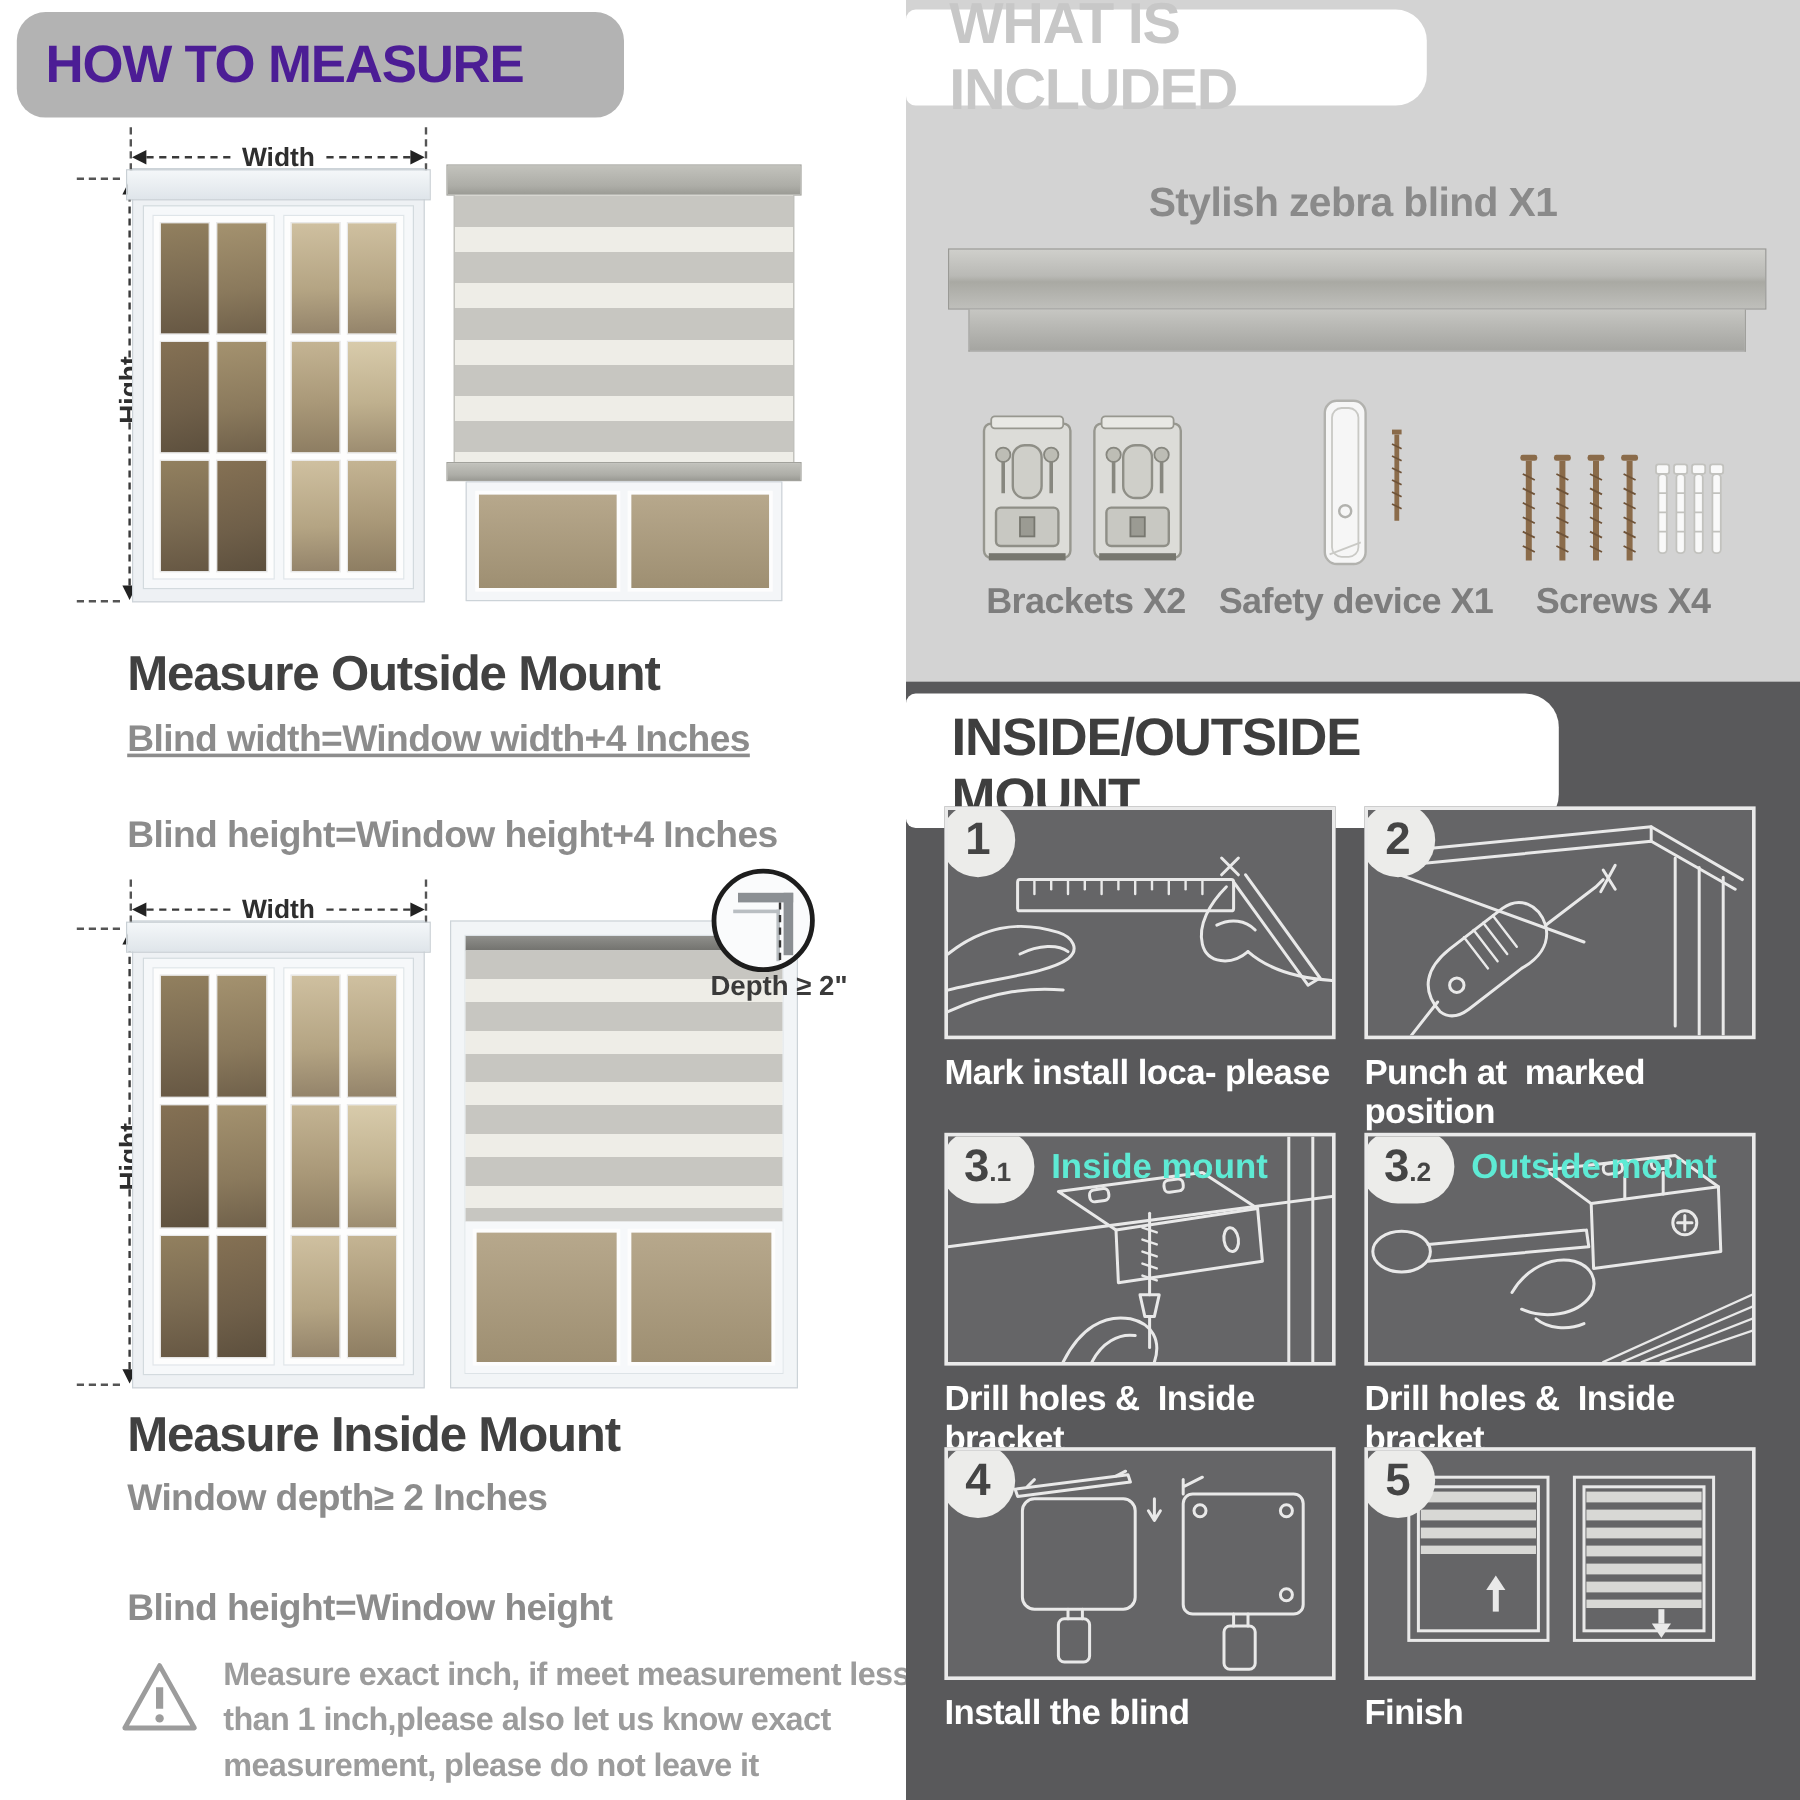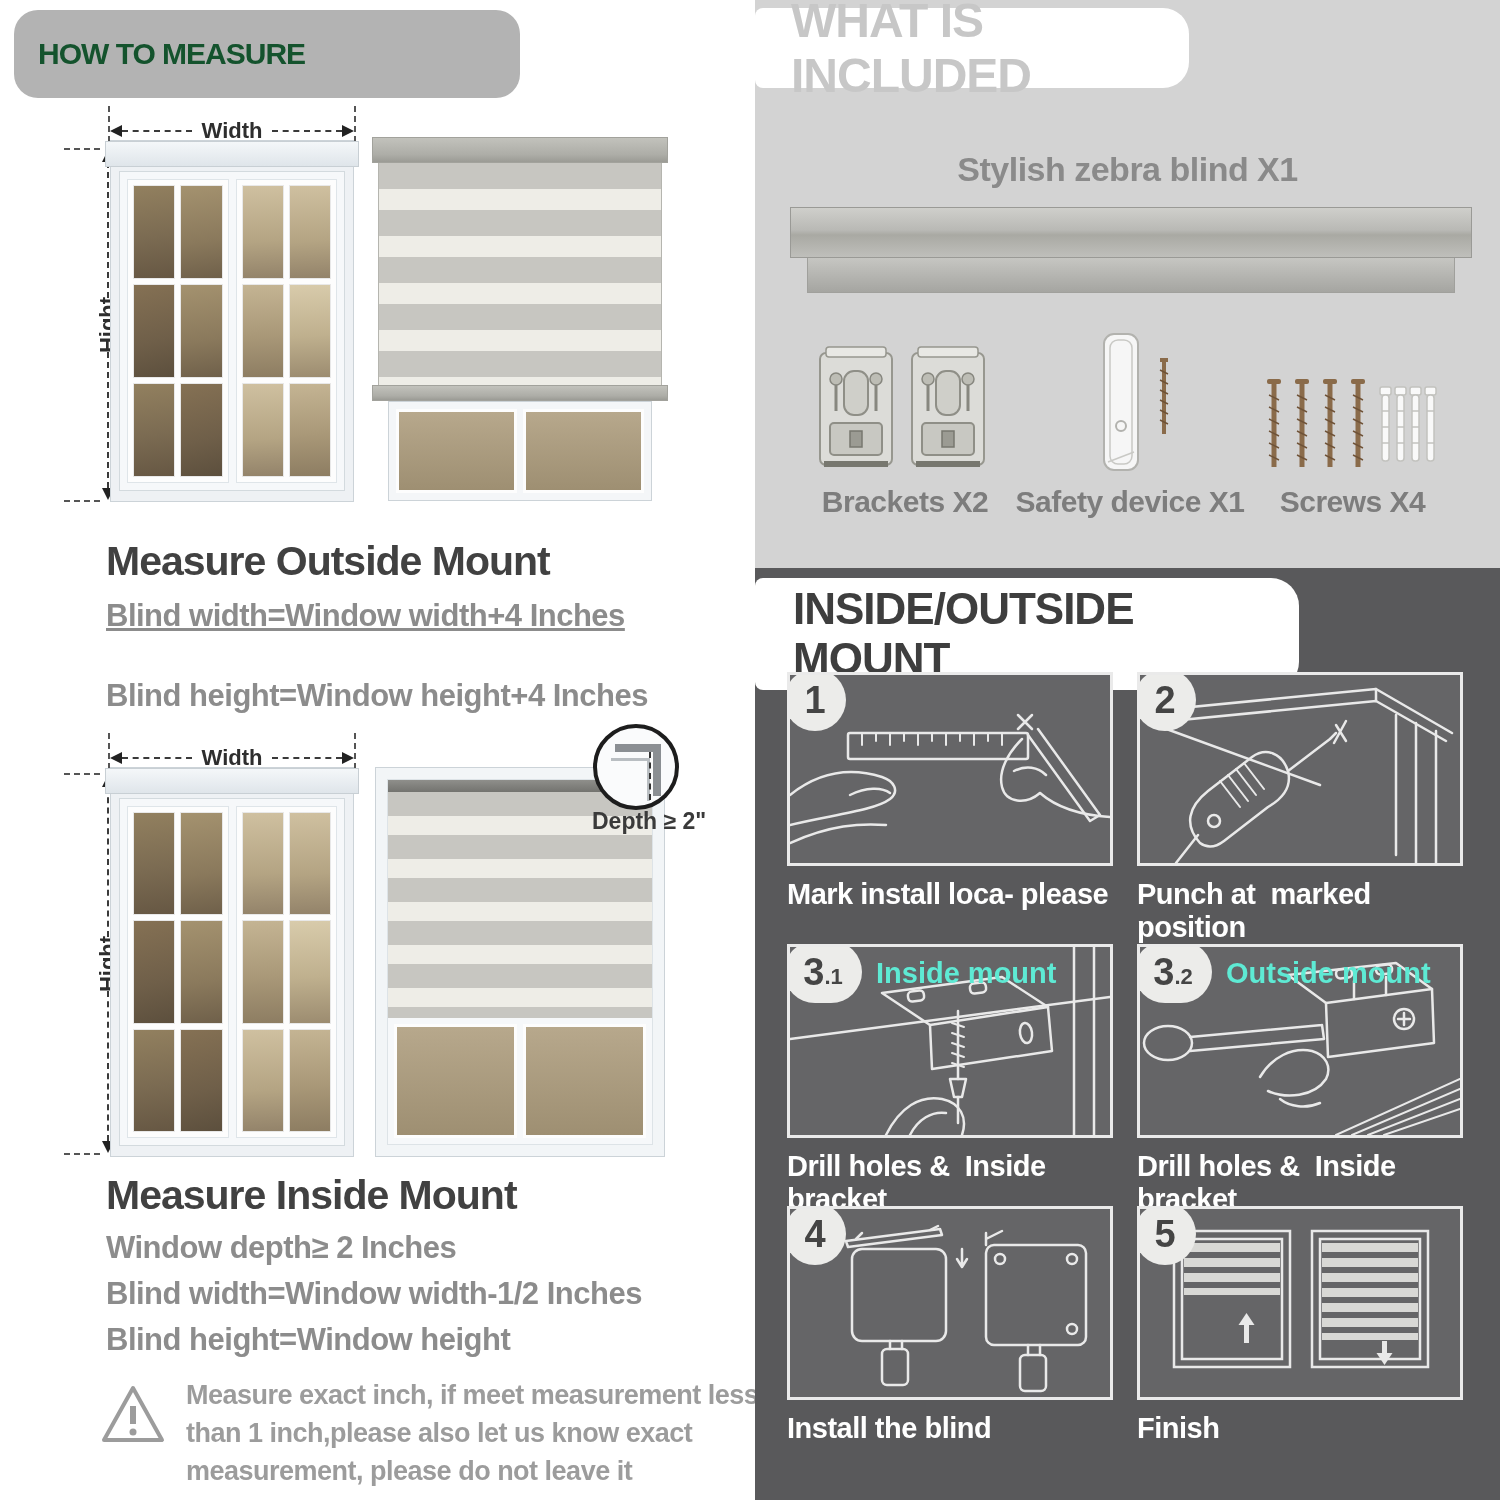--- a/index.html
+++ b/index.html
@@ -3,21 +3,21 @@
 <meta charset="utf-8">
 <style>
   html,body{margin:0;padding:0;background:#fff;}
   #page{position:relative;width:1500px;height:1500px;background:#fff;overflow:hidden;
         font-family:"Liberation Sans","DejaVu Sans",sans-serif;}
   .abs{position:absolute;}
 
   
   .hdr-badge{left:14px;top:10px;width:506px;height:88px;background:#b3b3b3;border-radius:24px;
              display:flex;align-items:center;padding-left:24px;box-sizing:border-box;}
-  .hdr-badge span{color:#14532d;font-weight:bold;font-size:30px;letter-spacing:-1px;}
+  .hdr-badge span{color:#4c1d95;font-weight:bold;font-size:44px;letter-spacing:-1px;}
 
   
   .h-arrow{display:flex;align-items:center;color:#2e2e2e;}
   .h-arrow .dash{flex:1;border-top:2px dashed #3a3a3a;height:0;}
   .h-arrow .alabel{font-size:22px;font-weight:bold;padding:0 10px;white-space:nowrap;}
   .ah{width:0;height:0;border-top:6px solid transparent;border-bottom:6px solid transparent;}
   .ah-l{border-right:12px solid #222;}
   .ah-r{border-left:12px solid #222;}
   .h-arrow::before,.h-arrow::after{content:'';position:absolute;top:-12px;height:36px;border-left:2px dashed #555;}
   .h-arrow::before{left:-2px;} .h-arrow::after{right:-2px;}
@@ -66,21 +66,21 @@
   .sec-line{font-size:31px;font-weight:bold;color:#8c8c8c;letter-spacing:-0.5px;}
   .note-text{font-size:27px;font-weight:bold;color:#9c9c9c;line-height:38px;letter-spacing:-0.5px;}
 
   
   .panel-light{left:755px;top:0;width:745px;height:568px;background:#d3d3d3;}
   .panel-dark{left:755px;top:568px;width:745px;height:932px;background:#59595b;}
   .badge-light{left:755px;top:8px;width:434px;height:80px;background:#fff;border-radius:8px 26px 26px 8px;
                display:flex;align-items:center;padding-left:36px;box-sizing:border-box;}
   .badge-light span{color:#c7c7c7;font-weight:bold;font-size:48px;letter-spacing:-1px;}
   .badge-dark{left:755px;top:578px;width:544px;height:112px;background:#fff;border-radius:8px 28px 28px 8px;
-              display:flex;align-items:center;padding-left:38px;box-sizing:border-box;}
+              display:flex;align-items:flex-end;padding-left:38px;box-sizing:border-box;}
   .badge-dark span{color:#3e3e3e;font-weight:bold;font-size:44px;letter-spacing:-1px;}
 
   .product-label{font-size:34px;font-weight:bold;color:#8a8a8a;letter-spacing:-0.5px;}
   .headrail-main{left:790px;top:207px;width:682px;height:51px;background:linear-gradient(180deg,#cfcfcb,#b9b9b5 45%,#a9a9a3 55%,#bfbfbb);border:1px solid #9a9a96;box-sizing:border-box;}
   .headrail-sub{left:807px;top:258px;width:648px;height:35px;background:linear-gradient(180deg,#c6c6c2,#b2b2ae 60%,#a5a5a1);border:1px solid #a0a09c;border-top:none;box-sizing:border-box;}
   .item-label{font-size:30px;font-weight:bold;color:#7d7d7d;text-align:center;letter-spacing:-0.5px;}
 
   
   .step-img{position:absolute;width:326px;height:194px;background:#656567;border:3px solid #eaeaea;box-sizing:border-box;overflow:hidden;}
   .step-badge{position:absolute;top:-6px;left:-6px;width:62px;height:62px;border-radius:50%;background:#ececea;
@@ -205,21 +205,20 @@
 
   <div class="abs magnifier" style="left:593px;top:724px;width:86px;height:86px;">
     <div class="mag-corner"></div>
     <div class="mag-corner2"></div>
     <div class="mag-dash"></div>
   </div>
   <div class="abs" style="left:592px;top:808px;font-size:23px;font-weight:bold;color:#3a3a3a;">Depth ≥ 2"</div>
 
   <div class="abs sec-title" style="left:106px;top:1172px;">Measure Inside Mount</div>
   <div class="abs sec-line" style="left:106px;top:1230px;">Window depth≥ 2 Inches</div>
-  <div class="abs sec-line" style="left:106px;top:1276px;">Blind width=Window width-1/2 Inches</div>
   <div class="abs sec-line" style="left:106px;top:1322px;">Blind height=Window height</div>
 
   <svg class="abs" style="left:98px;top:1382px;" width="70" height="66" viewBox="0 0 70 66">
     <path class="warn-tri" d="M35 6 L64 58 L6 58 Z" stroke-linejoin="round"></path>
     <line x1="35" y1="24" x2="35" y2="42" stroke="#9c9c9c" stroke-width="6"></line>
     <circle cx="35" cy="50" r="3.5" fill="#9c9c9c"></circle>
   </svg>
   <div class="abs note-text" style="left:186px;top:1376px;">
     <div>Measure exact inch, if meet measurement less</div>
     <div>than 1 inch,please also let us know exact</div>

